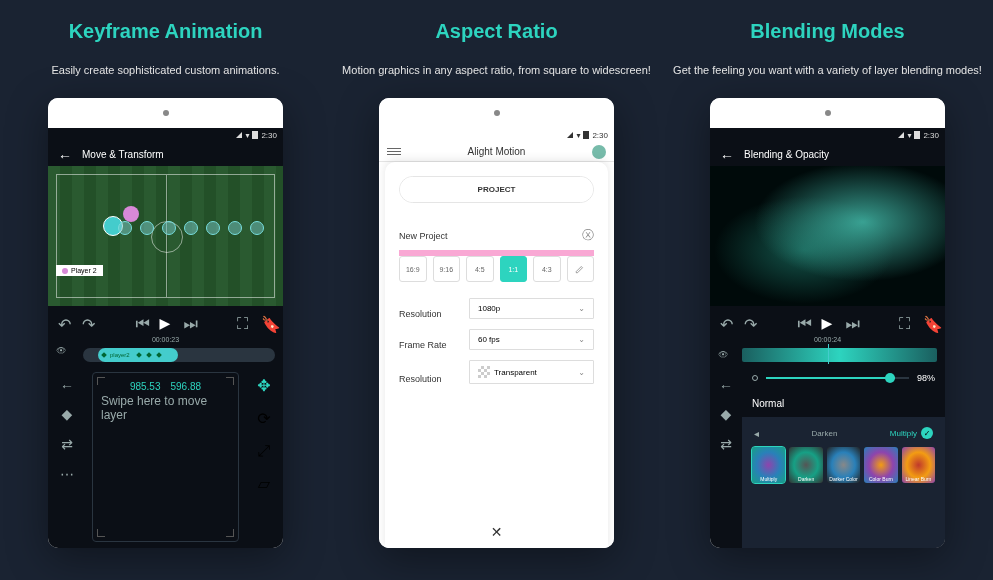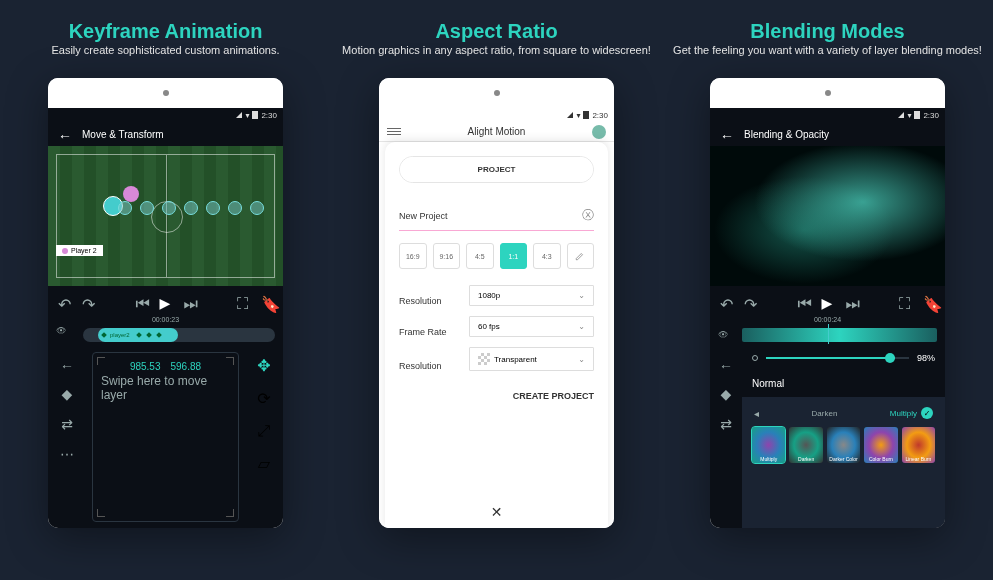--- a/index.html
+++ b/index.html
@@ -18,21 +18,21 @@
   display: flex;
   flex-direction: column;
   align-items: center;
   padding: 20px 10px;
 }
 .panel-title {
   color: #2dd4bf;
   font-size: 20px;
   font-weight: 600;
   text-align: center;
-  margin-bottom: 0;
+  margin-bottom: 20px;
 }
 .panel-sub {
   color: #e5e5e5;
   font-size: 11px;
   text-align: center;
   line-height: 1.4;
   margin-bottom: 20px;
 }
 .phone {
   width: 235px;
@@ -199,21 +199,21 @@
   display:flex;
   background:#fff;
   border-radius:16px;
   overflow:hidden;
   border:1px solid #e5e5e5;
   margin-bottom:18px;
 }
 .seg div { flex:1; text-align:center; padding:8px 0; font-size:8px; font-weight:600; }
 .seg .active { background:#1a2332; color:#2dd4bf; }
 .seg .inactive { background:#fff; color:#333; }
-.field-row { display:flex; align-items:center; justify-content:space-between; border-bottom:1px solid #f9a8d4; padding:6px 0; margin-bottom:12px; }
+.field-row { display:flex; align-items:center; justify-content:space-between; border-bottom:6px solid #f9a8d4; padding:6px 0; margin-bottom:0; }
 .field-row .lbl { font-size:9px; color:#333; }
 .close-x { font-size:12px; color:#888; }
 .ratio-row { display:flex; gap:6px; margin-bottom:16px; }
 .ratio {
   flex:1; height:26px; border:1px solid #ddd; border-radius:3px;
   display:flex; align-items:center; justify-content:center;
   font-size:7px; color:#666; position:relative;
 }
 .ratio.sel { background:#2dd4bf; color:#fff; border-color:#2dd4bf; }
 .ratio svg { width:10px; height:10px; }
@@ -460,21 +460,20 @@
         <div class="setting-row">
           <span class="slbl">Resolution</span>
           <div class="sval">
             <div class="transparent-sw">
               <div class="checker"></div>
               <span>Transparent</span>
             </div>
             <span class="chev">⌄</span>
           </div>
         </div>
-        <div class="create-btn">CREATE PROJECT</div>
         <div class="sheet-close">✕</div>
       </div>
     </div>
   </div>
 </div>
 
 <div class="panel">
   <div class="panel-title">Blending Modes</div>
   <div class="panel-sub">Get the feeling you want with a variety of layer blending modes!</div>
   <div class="phone">

